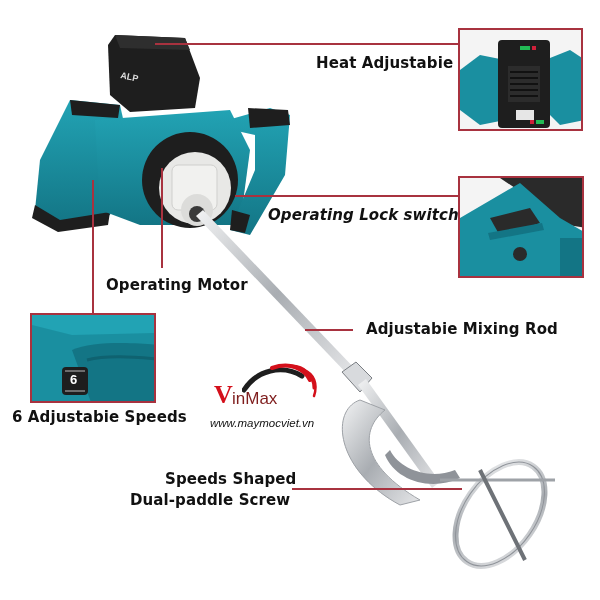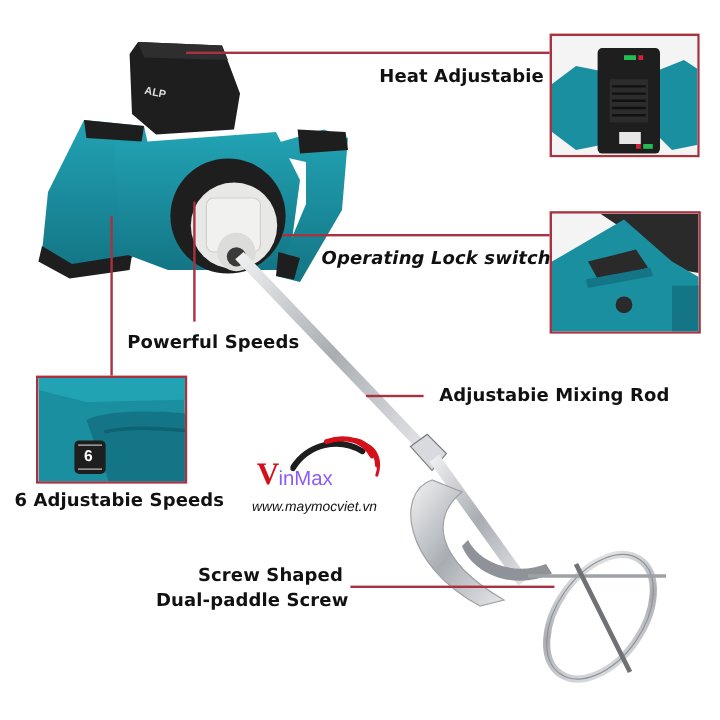--- a/index.html
+++ b/index.html
@@ -3,21 +3,21 @@
 <meta charset="utf-8">
 <style>
   html, body { margin:0; padding:0; background:#ffffff; }
   body { width:600px; height:600px; position:relative; overflow:hidden; font-family:"DejaVu Sans","Liberation Sans",sans-serif; }
   .abs { position:absolute; }
   .label { position:absolute; font-weight:bold; color:#111111; font-size:15px; white-space:nowrap; letter-spacing:0.1px; }
   .line { position:absolute; background:#a8323f; }
   .frame { position:absolute; border:2px solid #a8323f; box-sizing:border-box; overflow:hidden; }
   svg { display:block; }
   .logo-v { font-family:"Liberation Serif",serif; font-weight:bold; color:#d4101b; font-size:26px; }
-  .logo-rest { font-family:"Liberation Sans",sans-serif; color:#8b5cf6; font-size:17px; }
+  .logo-rest { font-family:"Liberation Sans",sans-serif; color:#7f1d1d; font-size:17px; }
   .url { font-family:"Liberation Sans",sans-serif; font-size:11.5px; color:#111; }
 </style>
 </head>
 <body>
 
 <div class="abs" style="left:0;top:0;width:600px;height:600px;">
   <svg width="600" height="600" viewBox="0 0 600 600">
     <defs>
       <linearGradient id="steel" x1="0" y1="0" x2="1" y2="1">
         <stop offset="0" stop-color="#f2f3f4"></stop>
@@ -67,24 +67,24 @@
 
 <div class="line" style="left:155px;top:43px;width:303px;height:2px;"></div>
 <div class="line" style="left:235px;top:195px;width:223px;height:2px;"></div>
 <div class="line" style="left:161px;top:168px;width:2px;height:100px;"></div>
 <div class="line" style="left:92px;top:180px;width:2px;height:133px;"></div>
 <div class="line" style="left:305px;top:329px;width:48px;height:2px;"></div>
 <div class="line" style="left:292px;top:488px;width:170px;height:2px;"></div>
 
 <div class="label" style="left:316px;top:54px;">Heat Adjustabie</div>
 <div class="label" style="left:268px;top:206px;font-style:italic;">Operating Lock switch</div>
-<div class="label" style="left:106px;top:276px;">Powerful Speeds</div>
+<div class="label" style="left:106px;top:276px;">Operating Motor</div>
 <div class="label" style="left:366px;top:320px;">Adjustabie Mixing Rod</div>
 <div class="label" style="left:12px;top:408px;">6 Adjustabie Speeds</div>
-<div class="label" style="left:165px;top:470px;text-align:right;width:115px;">Screw Shaped</div>
+<div class="label" style="left:165px;top:470px;text-align:right;width:115px;">Speeds Shaped</div>
 <div class="label" style="left:130px;top:491px;text-align:right;width:150px;">Dual-paddle Screw</div>
 
 <div class="frame" style="left:458px;top:28px;width:125px;height:103px;">
   <svg width="125" height="103" viewBox="0 0 125 103">
     <rect width="125" height="103" fill="#f4f4f4"></rect>
     <path d="M0 40 L20 25 L45 30 L45 90 L20 95 L0 80 Z" fill="#1a8fa0"></path>
     <path d="M85 30 L110 20 L125 30 L125 90 L100 95 L85 80 Z" fill="#1a8fa0"></path>
     <rect x="38" y="10" width="52" height="88" rx="4" fill="#1e1e1e"></rect>
     <rect x="48" y="36" width="32" height="36" fill="#2c2c2c"></rect>
     <g stroke="#111" stroke-width="2">

